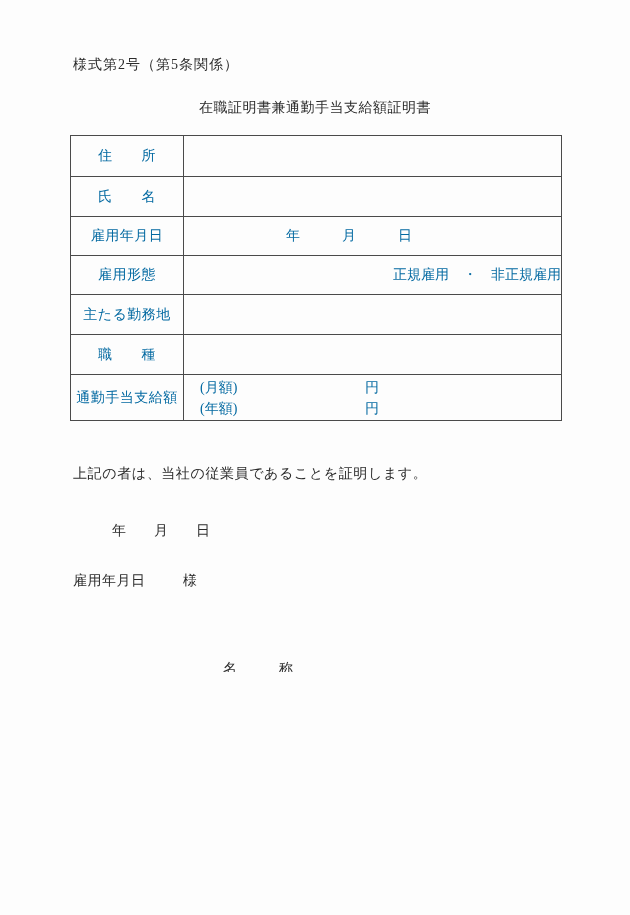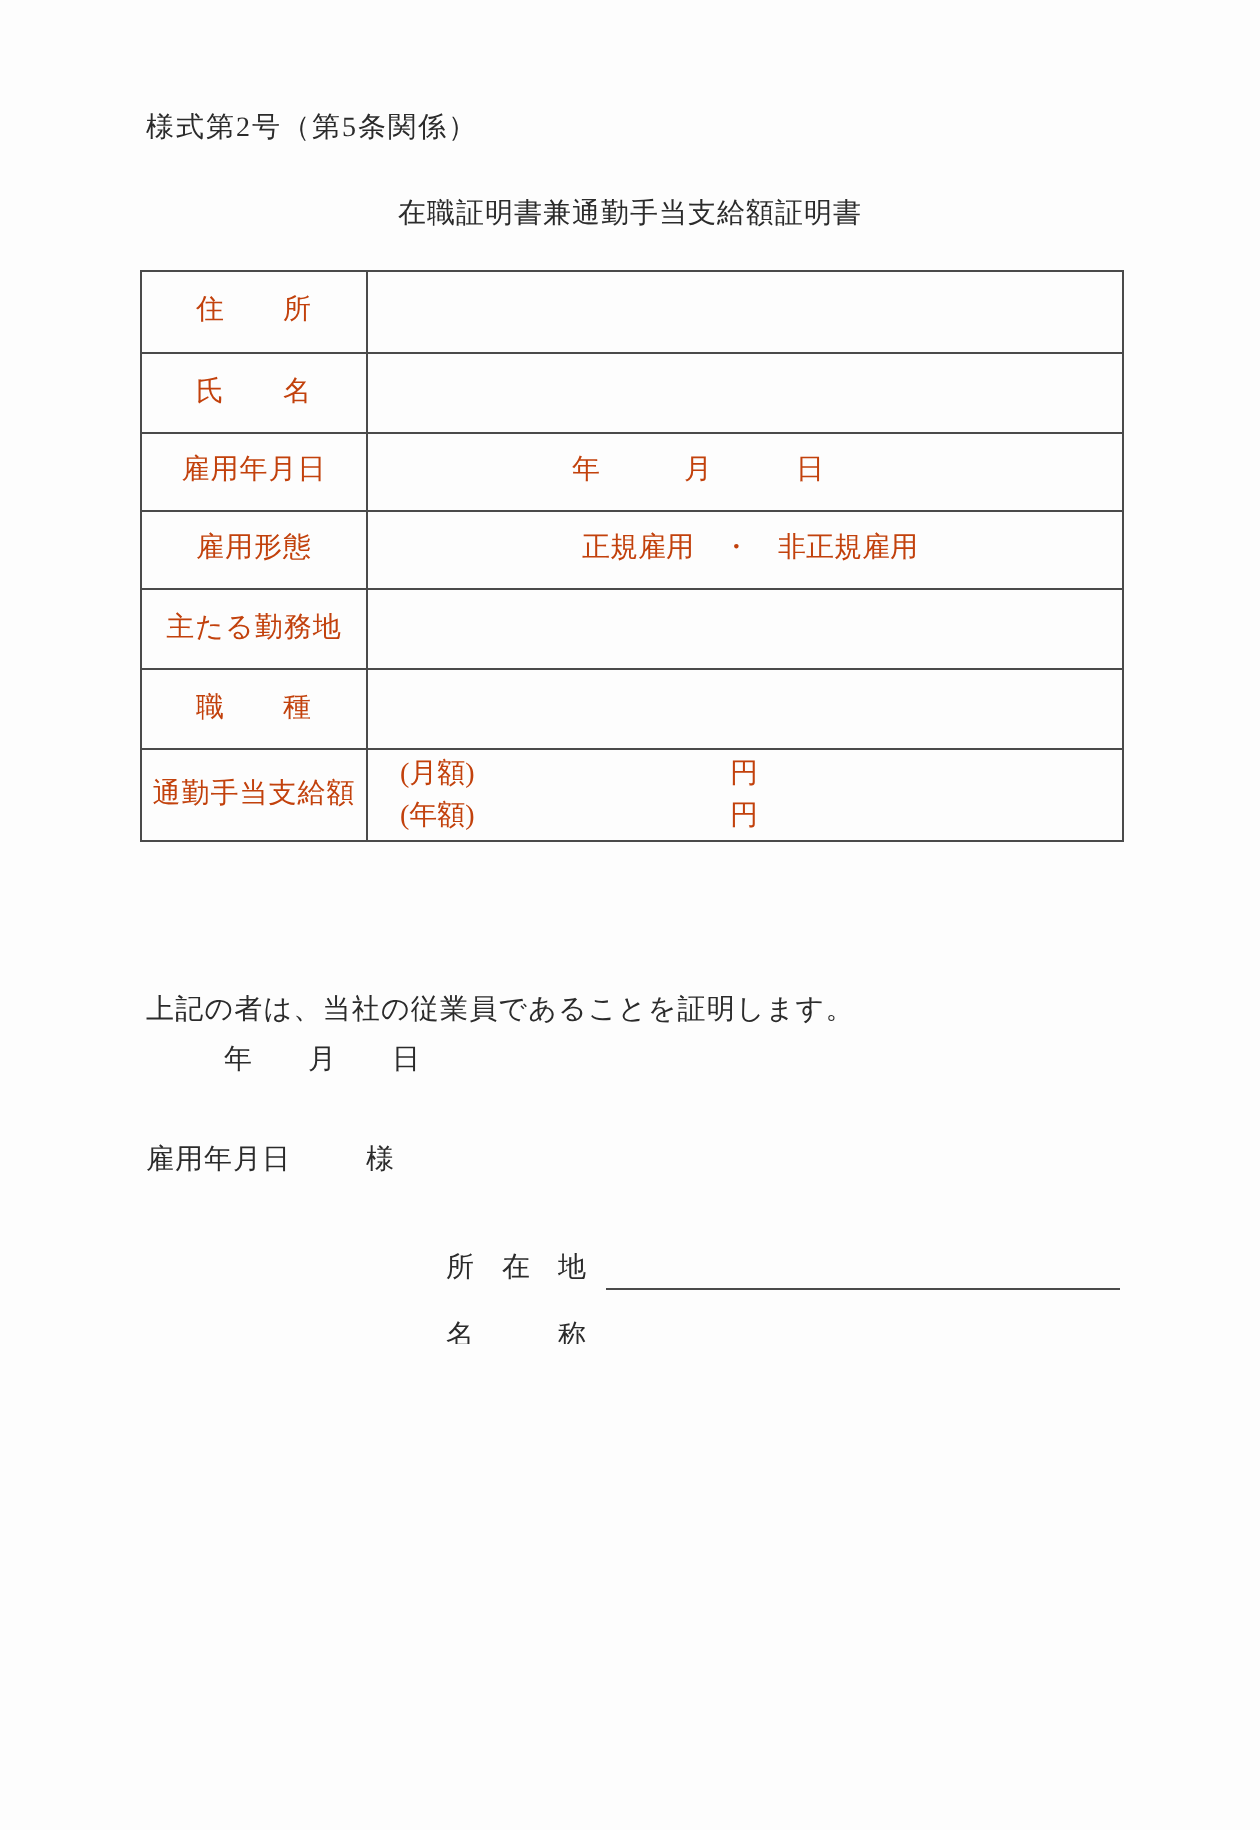--- a/index.html
+++ b/index.html
@@ -16,34 +16,34 @@
   .form-note{position:absolute;left:73px;top:55px;letter-spacing:1px;}
   .doc-title{position:absolute;left:0;top:98px;width:100%;text-align:center;letter-spacing:0.5px;}
 
   table.form-table{
     position:absolute;left:70px;top:135px;width:492px;
     border-collapse:collapse;table-layout:fixed;
   }
   .form-table td{
     border:1px solid #4a4a4a;
     padding:0;vertical-align:middle;
-    font-size:14px;color:#c2410c;
+    font-size:14px;color:#0369a1;
   }
   .form-table td.lab{width:112px;text-align:center;letter-spacing:0.5px;}
   .form-table td.val{padding-left:16px;}
   tr.h41{height:41px}tr.h40{height:40px}tr.h39{height:39px}tr.h48{height:48px}tr.h46{height:46px}
   td.val.pl102{padding-left:102px;}
-  td.val.pl107{padding-left:107px;}
+  td.val.pl107{padding-left:107px;text-align:right;}
   .two-line{line-height:21px;}
   .pair-line{line-height:21px;white-space:nowrap;}
   .w316{display:inline-block;width:316px;}
   .w155{display:inline-block;width:155px;}
   .w165{display:inline-block;width:165px;}
 
-  .certify{position:absolute;left:73px;top:496px;letter-spacing:0.6px;}
+  .certify{position:absolute;left:73px;top:464px;letter-spacing:0.6px;}
   .date-line{position:absolute;left:112px;top:521px;}
   .addressee{position:absolute;left:73px;top:571px;display:flex;}
   .addressee .name{display:inline-block;width:110px;letter-spacing:0.5px;}
 
   .sig-row{
     position:absolute;left:223px;width:337px;height:20px;
     display:flex;align-items:flex-end;
   }
   .sig-row .sig-label{
     display:inline-block;width:70px;margin-right:10px;
@@ -114,24 +114,20 @@
 
   <div class="certify">上記の者は、当社の従業員であることを証明します。</div>
 
   <div class="date-line">年　　月　　日</div>
 
   <div class="addressee">
     <span class="name">雇用年月日</span>
     <span>様</span>
   </div>
 
-  <div class="sig-row top-625">
-    <span class="sig-label">所在地</span>
-    <span class="sig-line"></span>
-  </div>
 
   <div class="sig-row top-659">
     <span class="sig-label">名称</span>
     <span class="sig-line"></span>
   </div>
 
   <div class="sig-row top-694">
     <span class="sig-label">代表者名</span>
     <span class="sig-line">
       <span class="seal-circle">印</span>

